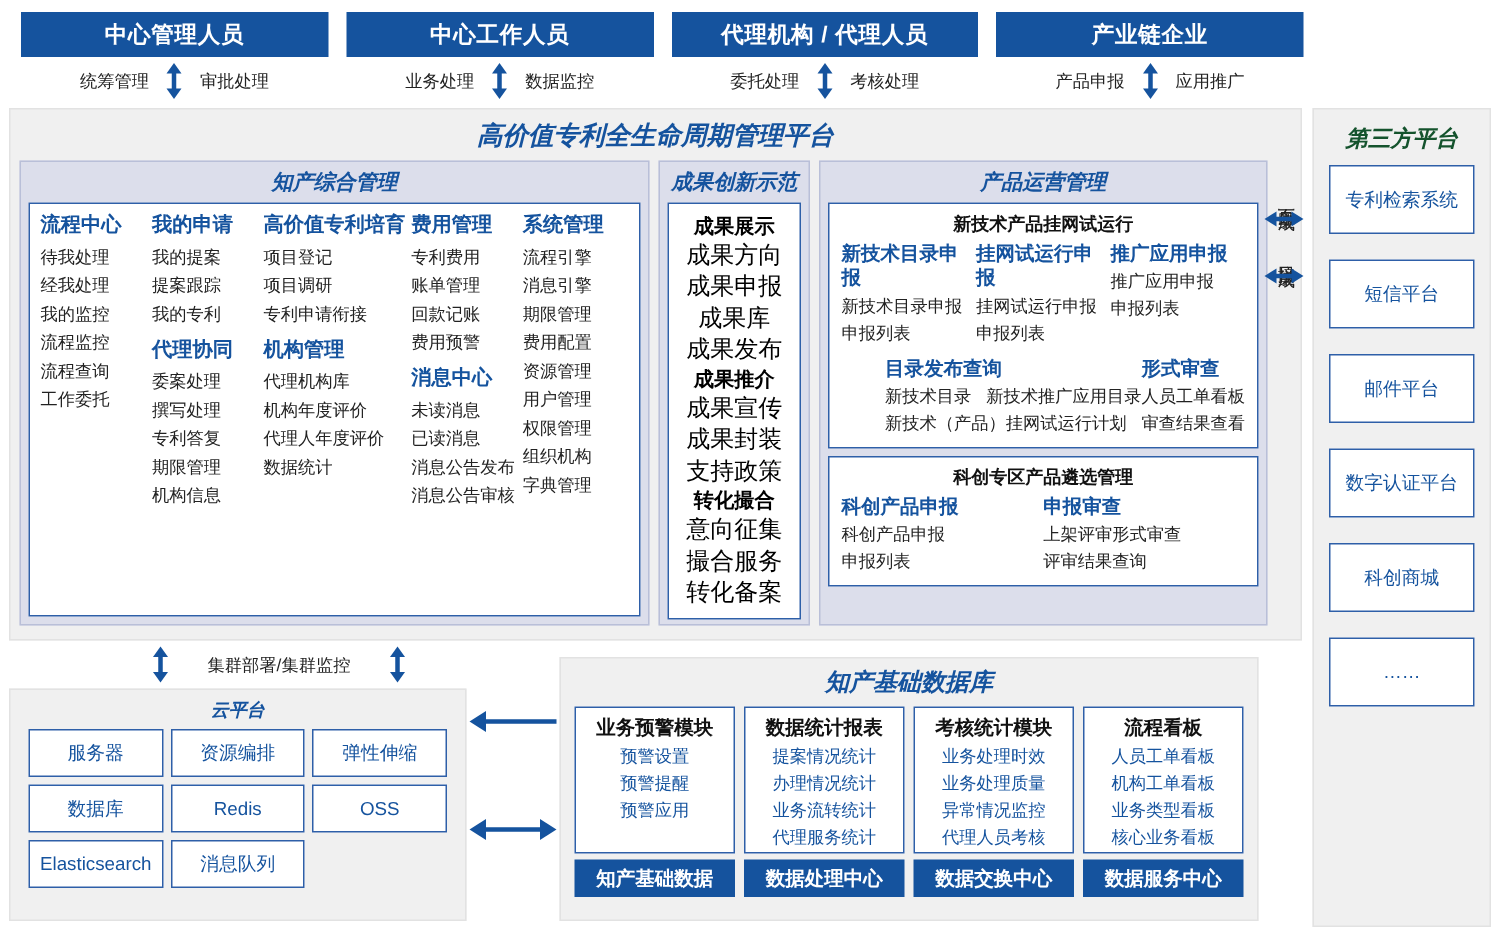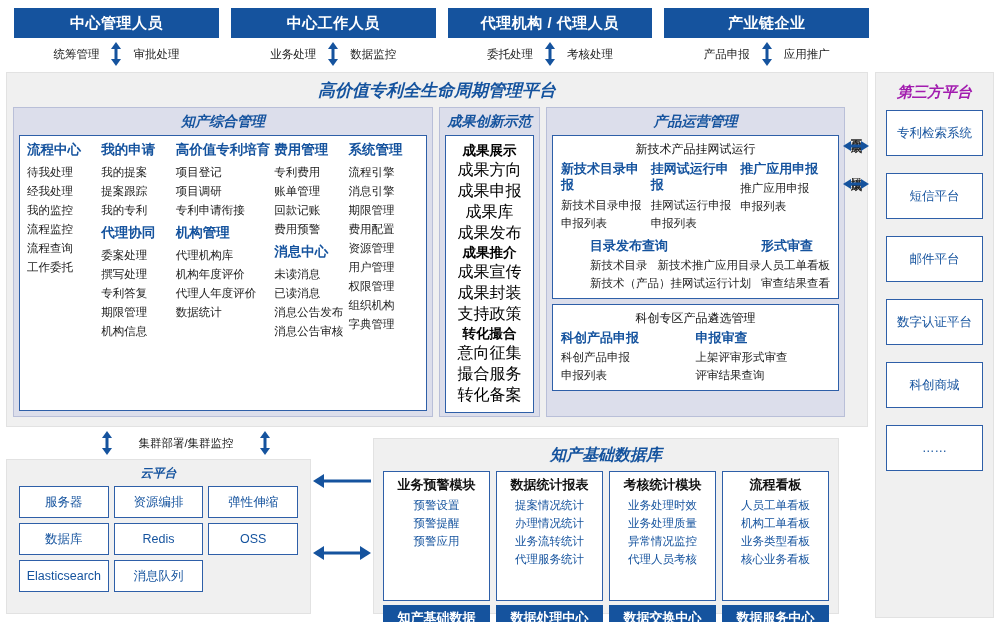--- a/index.html
+++ b/index.html
@@ -58,21 +58,21 @@
 
   
   .g-chengguo .group-inner { text-align: center; }
   .g-chengguo h4 { text-align: center; font-size: 13.5px; }
   .g-chengguo .item { text-align: center; }
 
   
   .g-chanpin .group-inner { background: #DCDEEB; border: none; margin: 0 5px 5px 5px;
                             padding: 0; display:flex; flex-direction:column; gap: 5px; }
   .pbox { background: #fff; border: 1.5px solid #2E5FA8; padding: 5px 8px 6px; }
-  .pbox-title { text-align: center; font-size: 12px; font-weight: normal; color: #111;
+  .pbox-title { text-align: center; font-size: 12px; font-weight: bold; color: #111;
                 margin-bottom: 3px; }
   .pcols { display: flex; }
   .pcol { flex: 1; }
   .pcol h5 { font-size: 13px; font-weight: bold; color: #15539E; line-height: 1.25;
              margin-bottom: 2px; }
   .pcol .item { font-size: 11.5px; color: #222; line-height: 18px; white-space: nowrap; }
   .pcols2 { display:flex;margin-left:29px; }
   .pcols2 .pcol:first-child { flex: 1.72; }
   .pcols2 .pcol:last-child { flex: 1; }
   .inline-pair { display: flex; gap: 10px; }
@@ -87,21 +87,21 @@
     border-bottom: 5px solid transparent; }
   .hdbl::before { left:0; border-right: 8px solid #15539E; }
   .hdbl::after  { right:0; border-left: 8px solid #15539E; }
   .hdbl i { position:absolute; top:50%; left:6px; transform:translateY(-50%);
             width:14px; height:3px; background:#15539E; display:block; }
 
   
   .third { position: absolute; left: 875px; top: 72px; width: 119px; height: 546px;
            background: #F0F0F0; border: 1px solid #E2E2E2; }
   .third-title { text-align: center; font-size: 15px; font-weight: bold;
-                 font-style: italic; color: #a21caf; padding: 10px 0 8px; }
+                 font-style: italic; color: #14532d; padding: 10px 0 8px; }
   .third-list { padding: 0 10px; display: flex; flex-direction: column; gap: 17px; }
   .third-item { height: 46px; background: #fff; border: 1.5px solid #2E5FA8;
                 display: flex; align-items: center; justify-content: center;
                 font-size: 12.5px; color: #15539E; }
 
   
   .cluster-row { position: absolute; left: 6px; top: 428px; width: 360px; height: 30px;
                  display: flex; align-items: center; justify-content: center; gap: 26px; }
   .cluster-label { font-size: 11.5px; color: #222; }
 
@@ -129,21 +129,21 @@
   .ah-right { right: 0; border-left: 11px solid #15539E; }
 
   
   .db { position: absolute; left: 373px; top: 438px; width: 466px; height: 176px;
         background: #F0F0F0; border: 1px solid #E2E2E2; }
   .db-title { text-align: center; font-size: 16px; font-weight: bold;
               font-style: italic; color: #15539E; padding: 6px 0 5px; }
   .db-cols { display: flex; gap: 6px; padding: 0 9px; }
   .db-col { flex: 1; display: flex; flex-direction: column; }
   .db-card { background: #fff; border: 1.5px solid #2E5FA8; padding: 4px 2px 6px;
-             height: 130px; text-align: center; }
+             height: 98px; text-align: center; }
   .db-card h4 { font-size: 13px; font-weight: bold; color: #111; margin-bottom: 2px; }
   .db-card .item { font-size: 11.5px; color: #15539E; line-height: 18px; }
   .db-foot { margin-top: 4px; height: 25px; background: #15539E; color: #fff;
              font-size: 13px; font-weight: bold; display: flex;
              align-items: center; justify-content: center; }
 </style>
 </head>
 <body>
 
 <div class="root">

